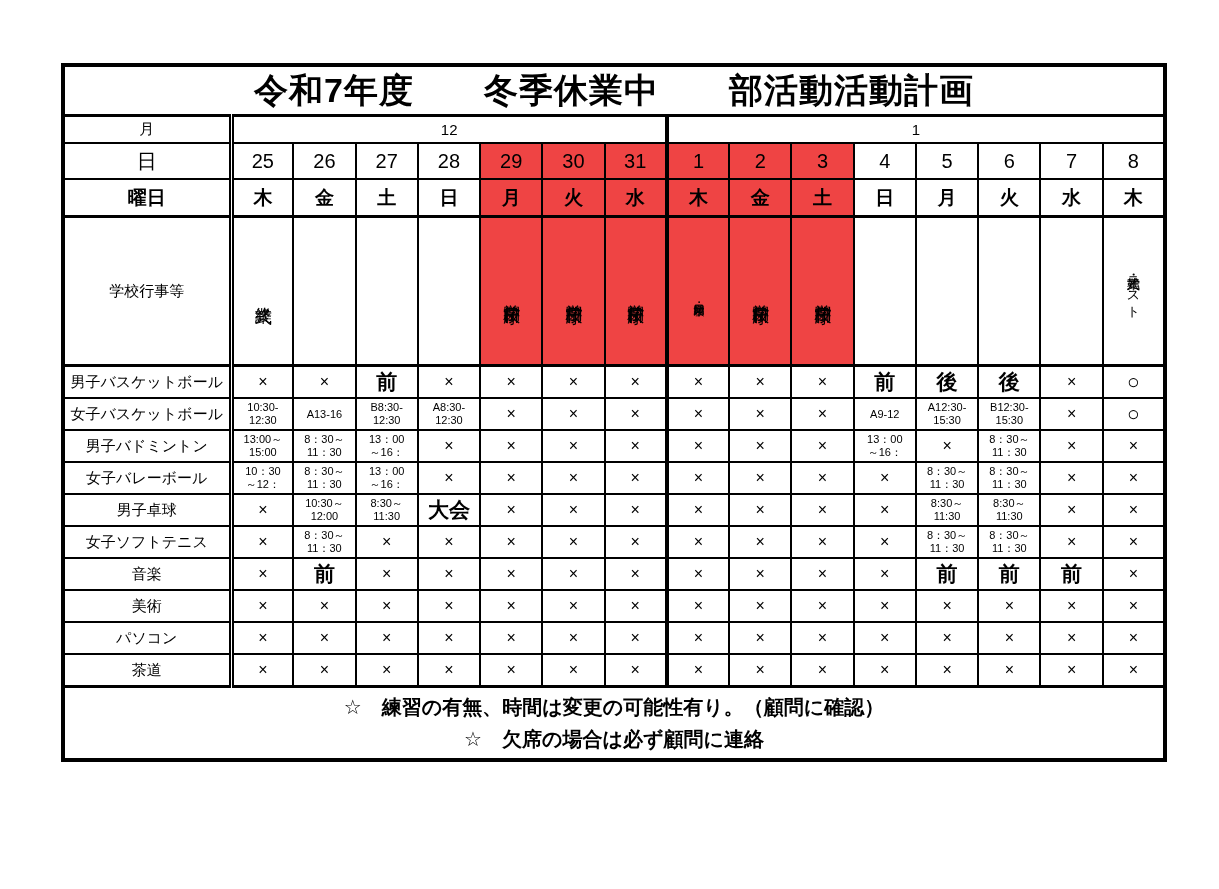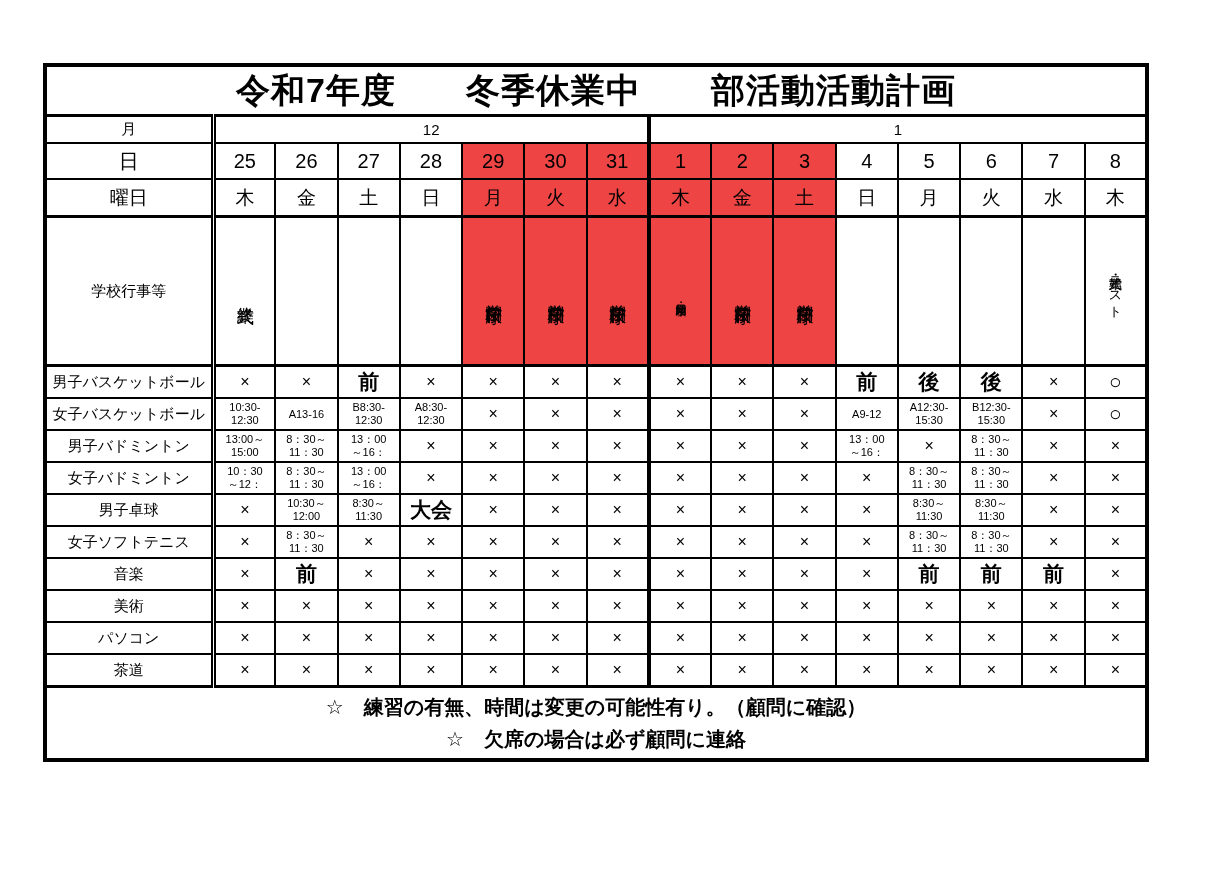--- a/index.html
+++ b/index.html
@@ -1,29 +1,29 @@
 <!DOCTYPE html>
 <html lang="ja"><head>
 <meta charset="utf-8">
 <style>
   html,body{margin:0;padding:0;}
   body{
     width:1219px;height:889px;background:#ffffff;position:relative;
     font-family:"Liberation Sans","DejaVu Sans",sans-serif;color:#000;
   }
-  .sheet{position:absolute;left:43px;top:63px;}
+  .sheet{position:absolute;left:61px;top:63px;}
   table{border-collapse:collapse;table-layout:fixed;width:1106px;border:4px solid #000;}
   td{border:2px solid #000;text-align:center;vertical-align:middle;padding:0;overflow:hidden;}
   .title-cell{height:47px;font-size:34px;font-weight:bold;border-bottom:3px solid #000;letter-spacing:1px;}
   .label-col{border-right:5px double #000;}
   .dec-end{border-right:4px solid #000;}
   .month-row td{height:25px;font-size:15px;}
   .row-label{font-size:14px;}
   .day-row td{height:34px;font-size:20px;}
-  .weekday-row td{height:35px;font-size:19px;font-weight:normal;}
+  .weekday-row td{height:35px;font-size:19px;font-weight:bold;}
   .events-row td{height:146px;border-top:3px solid #000;border-bottom:3px solid #000;}
   .events-label{font-size:15px;font-weight:normal;}
   .v{display:inline-block;writing-mode:vertical-rl;text-orientation:upright;line-height:1.18;letter-spacing:1px;}
   .ev-m{font-size:17px;}
   .ev-s{font-size:13px;letter-spacing:0;}
   .ev-xs{font-size:11px;letter-spacing:0;}
   .club-row td{height:30px;}
   .club-label{font-size:15px;}
   .x{font-size:16px;}
   .big{font-size:21px;font-weight:bold;}
@@ -162,21 +162,21 @@
           <td class="schedule-cell x">×</td>
           <td class="schedule-cell time">13：00
 ～16：</td>
           <td class="schedule-cell x">×</td>
           <td class="schedule-cell time">8：30～
 11：30</td>
           <td class="schedule-cell x">×</td>
           <td class="schedule-cell x">×</td>
         </tr>
         <tr class="club-row">
-          <td class="label-col club-label">女子バドミントン</td>
+          <td class="label-col club-label">女子バレーボール</td>
           <td class="schedule-cell time">10：30
 ～12：</td>
           <td class="schedule-cell time">8：30～
 11：30</td>
           <td class="schedule-cell time">13：00
 ～16：</td>
           <td class="schedule-cell x">×</td>
           <td class="schedule-cell x">×</td>
           <td class="schedule-cell x">×</td>
           <td class="schedule-cell x dec-end">×</td>

